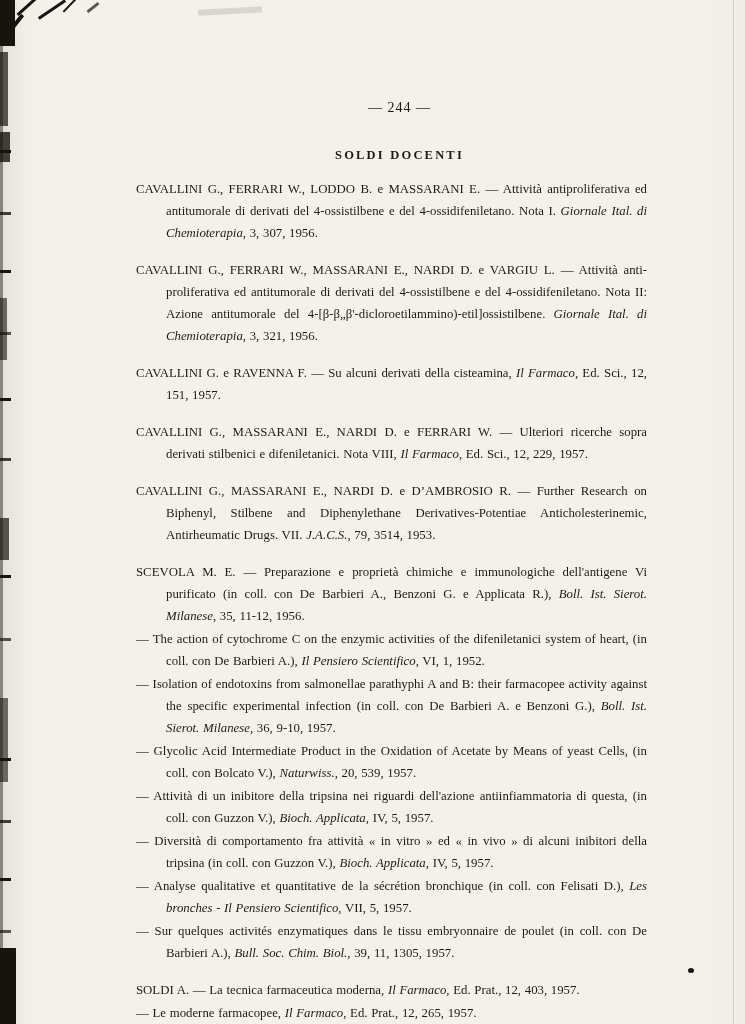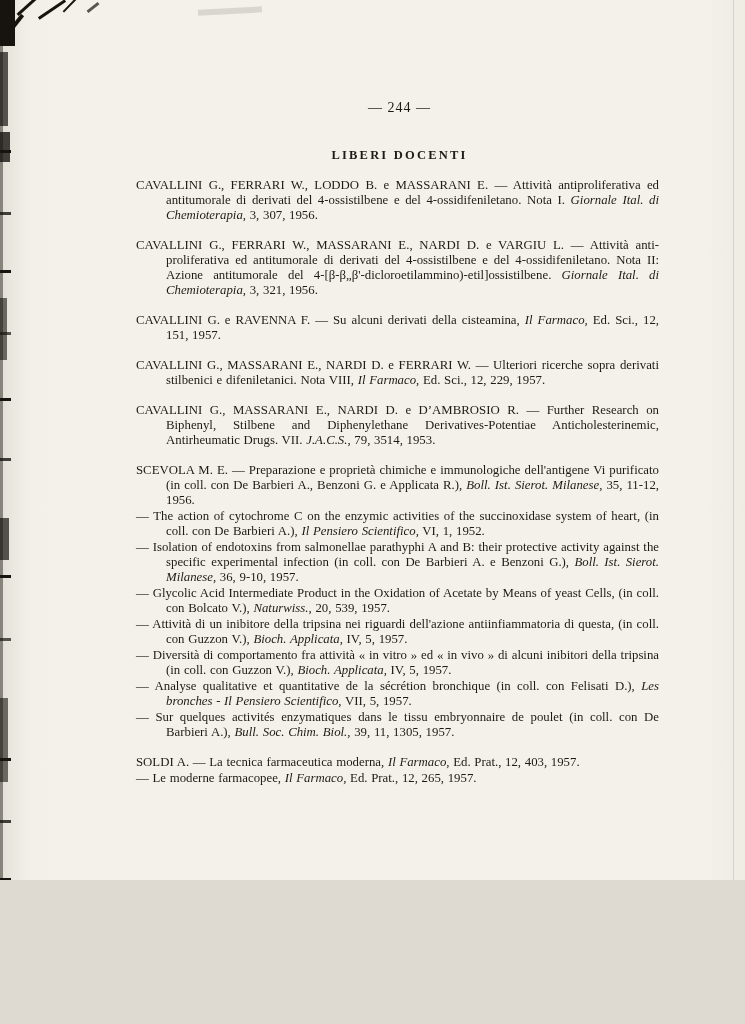--- a/index.html
+++ b/index.html
@@ -3,21 +3,21 @@
 <meta charset="utf-8">
 <style>
   html, body { margin: 0; padding: 0; }
   body {
     width: 745px; height: 1024px;
     background: #dedad2;
     font-family: "Liberation Serif", "DejaVu Serif", serif;
   }
   .page {
     position: relative;
-    width: 745px; height: 880px;
+    width: 745px; height: 1024px;
     overflow: hidden;
     background: linear-gradient(90deg, #e3dfd6 0px, #f2efe8 26px, #f4f1ea 60px, #f4f1ea 700px, #efece4 745px);
     color: #1d1b17;
   }
   .content {
     position: absolute;
     left: 136px; top: 100px; width: 527px;
   }
   .page-number {
     text-align: center;
@@ -26,26 +26,26 @@
   }
   .heading {
     text-align: center;
     font-size: 12.5px;
     font-weight: 700;
     letter-spacing: 2.2px;
     margin: 32px 0 0 0;
   }
   .bibliography { margin-top: 12px; }
   .entry {
-    margin: 15px 4px 0 0;
+    margin: 15px 16px 0 0;
     padding-left: 30px;
     text-indent: -30px;
     text-align: justify;
     font-size: 12.8px;
-    line-height: 15px;
+    line-height: 22px;
     word-spacing: 0.5px;
   }
   .entry.continuation { margin-top: 1px; }
   .it { font-style: italic; }
 
   
   .artifact { position: absolute; background: #17140f; pointer-events: none; }
   .edge-line { left: 0; top: 0; width: 3px; height: 100%; opacity: .45; }
   .blob1 { left: 0; top: 0;    width: 15px; height: 46px; }
   .blob2 { left: 0; top: 52px; width: 8px;  height: 74px; opacity: .7; }
@@ -68,30 +68,30 @@
   .smudge { left: 198px; top: 8px; width: 64px; height: 6px; transform: rotate(-3deg); opacity: .12; }
   .right-line { left: 733px; top: 0; width: 1px; height: 100%; background: #cfcabf; opacity: .8; }
 </style>
 </head>
 <body>
 
 <div class="page">
 
   <div class="content">
     <div class="page-number">— 244 —</div>
-    <h1 class="heading">LIBERI DOCENTI</h1>
+    <h1 class="heading">SOLDI DOCENTI</h1>
     <div class="bibliography">
         <p class="entry"><span>CAVALLINI G., FERRARI W., LODDO B. e MASSARANI E. — Attività antiproliferativa ed antitumorale di derivati del 4-ossistilbene e del 4-ossidifeniletano. Nota I. </span><span class="it">Giornale Ital. di Chemioterapia</span><span>, 3, 307, 1956.</span></p>
         <p class="entry"><span>CAVALLINI G., FERRARI W., MASSARANI E., NARDI D. e VARGIU L. — Attività anti­proliferativa ed antitumorale di derivati del 4-ossistilbene e del 4-ossidifeniletano. Nota II: Azione antitumorale del 4-[β-β„β'-dicloroetilammino)-etil]ossistilbene. </span><span class="it">Giornale Ital. di Chemioterapia</span><span>, 3, 321, 1956.</span></p>
         <p class="entry"><span>CAVALLINI G. e RAVENNA F. — Su alcuni derivati della cisteamina, </span><span class="it">Il Farmaco</span><span>, Ed. Sci., 12, 151, 1957.</span></p>
         <p class="entry"><span>CAVALLINI G., MASSARANI E., NARDI D. e FERRARI W. — Ulteriori ricerche sopra derivati stilbenici e difeniletanici. Nota VIII, </span><span class="it">Il Farmaco</span><span>, Ed. Sci., 12, 229, 1957.</span></p>
         <p class="entry"><span>CAVALLINI G., MASSARANI E., NARDI D. e D’AMBROSIO R. — Further Research on Biphenyl, Stilbene and Diphenylethane Derivatives-Potentiae Anticholesterinemic, Antirheumatic Drugs. VII. </span><span class="it">J.A.C.S.</span><span>, 79, 3514, 1953.</span></p>
         <p class="entry"><span>SCEVOLA M. E. — Preparazione e proprietà chimiche e immunologiche dell'antigene Vi purificato (in coll. con De Barbieri A., Benzoni G. e Applicata R.), </span><span class="it">Boll. Ist. Sierot. Milanese</span><span>, 35, 11-12, 1956.</span></p>
-        <p class="entry continuation"><span>— The action of cytochrome C on the enzymic activities of the succinoxidase system of heart, (in coll. con De Barbieri A.), </span><span class="it">Il Pensiero Scientifico</span><span>, VI, 1, 1952.</span></p>
-        <p class="entry continuation"><span>— Isolation of endotoxins from salmonellae parathyphi A and B: their protective activity against the specific experimental infection (in coll. con De Barbieri A. e Benzoni G.), </span><span class="it">Boll. Ist. Sierot. Milanese</span><span>, 36, 9-10, 1957.</span></p>
+        <p class="entry continuation"><span>— The action of cytochrome C on the enzymic activities of the difeniletanici system of heart, (in coll. con De Barbieri A.), </span><span class="it">Il Pensiero Scientifico</span><span>, VI, 1, 1952.</span></p>
+        <p class="entry continuation"><span>— Isolation of endotoxins from salmonellae parathyphi A and B: their farmacopee activity against the specific experimental infection (in coll. con De Barbieri A. e Benzoni G.), </span><span class="it">Boll. Ist. Sierot. Milanese</span><span>, 36, 9-10, 1957.</span></p>
         <p class="entry continuation"><span>— Glycolic Acid Intermediate Product in the Oxidation of Acetate by Means of yeast Cells, (in coll. con Bolcato V.), </span><span class="it">Naturwiss.</span><span>, 20, 539, 1957.</span></p>
         <p class="entry continuation"><span>— Attività di un inibitore della tripsina nei riguardi dell'azione antiinfiammatoria di questa, (in coll. con Guzzon V.), </span><span class="it">Bioch. Applicata</span><span>, IV, 5, 1957.</span></p>
         <p class="entry continuation"><span>— Diversità di comportamento fra attività « in vitro » ed « in vivo » di alcuni inibitori della tripsina (in coll. con Guzzon V.), </span><span class="it">Bioch. Applicata</span><span>, IV, 5, 1957.</span></p>
         <p class="entry continuation"><span>— Analyse qualitative et quantitative de la sécrétion bronchique (in coll. con Felisati D.), </span><span class="it">Les bronches - Il Pensiero Scientifico</span><span>, VII, 5, 1957.</span></p>
         <p class="entry continuation"><span>— Sur quelques activités enzymatiques dans le tissu embryonnaire de poulet (in coll. con De Barbieri A.), </span><span class="it">Bull. Soc. Chim. Biol.</span><span>, 39, 11, 1305, 1957.</span></p>
         <p class="entry"><span>SOLDI A. — La tecnica farmaceutica moderna, </span><span class="it">Il Farmaco</span><span>, Ed. Prat., 12, 403, 1957.</span></p>
         <p class="entry continuation"><span>— Le moderne farmacopee, </span><span class="it">Il Farmaco</span><span>, Ed. Prat., 12, 265, 1957.</span></p>
       </div>
   </div>
 

